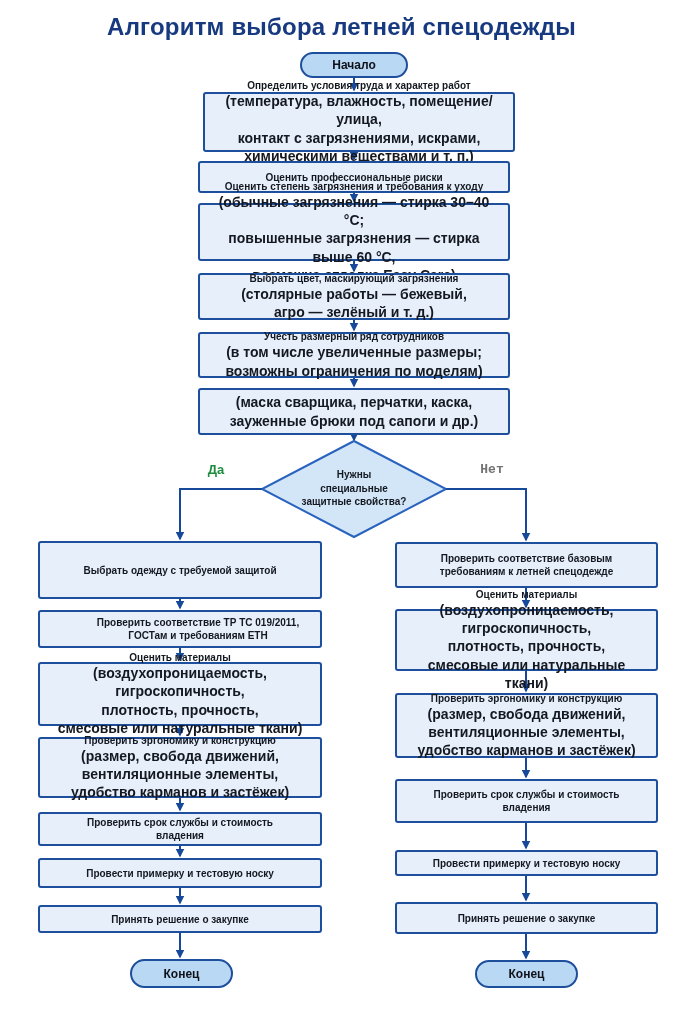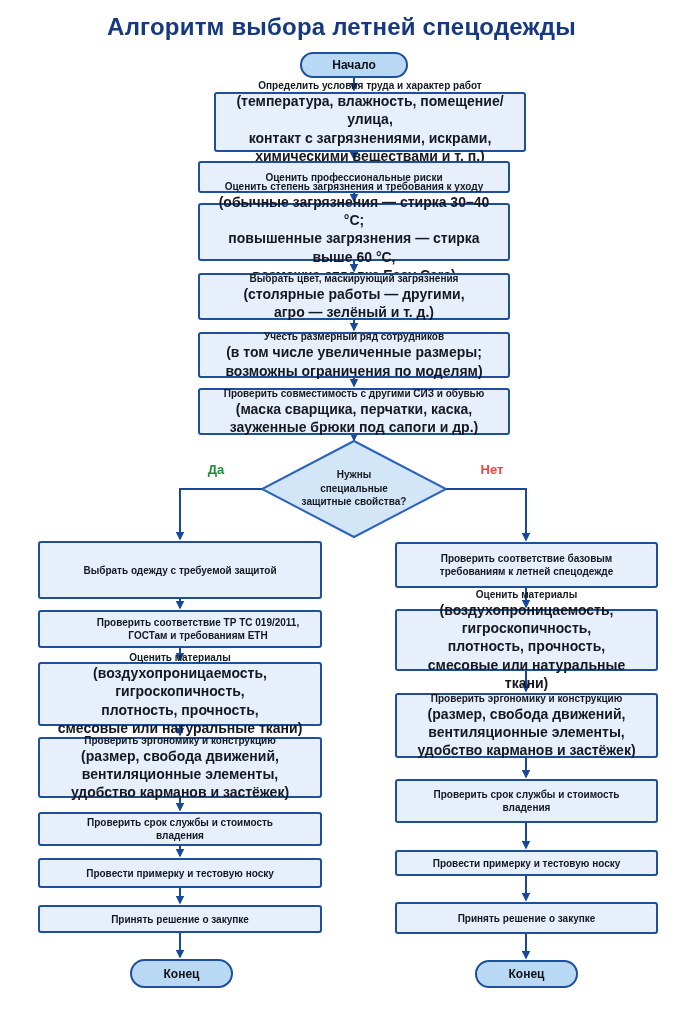--- a/index.html
+++ b/index.html
@@ -26,21 +26,21 @@
     display:flex; align-items:center; justify-content:center;
     font-size:12px; font-weight:700; color:#10121a;
   }
   .diamond-text {
     position:absolute; z-index:2; text-align:center;
     font-size:10px; font-weight:700; line-height:1.35;
     white-space:pre-line; color:#141820;
   }
   .branch-label { position:absolute; z-index:2; font-size:13px; font-weight:700; text-align:center; }
   .branch-label.yes { color:#1d8e3f; }
-  .branch-label.no  { color:#ef4444; }
+  .branch-label.no  { color:#737373;font-family:Liberation Mono, monospace; }
 </style>
 </head>
 <body>
 
 <div class="canvas">
 
   <div class="page-title">Алгоритм выбора летней спецодежды</div>
 
   <svg class="connectors" width="683" height="1024" viewBox="0 0 683 1024">
     <defs>
@@ -76,47 +76,46 @@
       <line x1="526" y1="671" x2="526" y2="691" marker-end="url(#ah)"></line>
       <line x1="526" y1="758" x2="526" y2="777" marker-end="url(#ah)"></line>
       <line x1="526" y1="823" x2="526" y2="848" marker-end="url(#ah)"></line>
       <line x1="526" y1="876" x2="526" y2="900" marker-end="url(#ah)"></line>
       <line x1="526" y1="934" x2="526" y2="958" marker-end="url(#ah)"></line>
     </g>
   </svg>
 
   <div class="terminal" style="left:300px; top:52px; width:108px; height:26px;">Начало</div>
 
-  <div class="box" style="left:214px; top:92px;  width:312px; height:60px;">
+  <div class="box" style="left:203px; top:92px;  width:312px; height:60px;">
     <div class="box-title">Определить условия труда и характер работ</div>
     <div class="box-detail">(температура, влажность, помещение/улица,
 контакт с загрязнениями, искрами,
 химическими веществами и т. п.)</div>
   </div>
   <div class="box" style="left:198px; top:161px; width:312px; height:32px;">
     <div class="box-title">Оценить профессиональные риски</div>
   </div>
   <div class="box" style="left:198px; top:203px; width:312px; height:58px;">
     <div class="box-title">Оценить степень загрязнения и требования к уходу</div>
     <div class="box-detail">(обычные загрязнения — стирка 30–40 °C;
 повышенные загрязнения — стирка выше 60 °C,
 возможна отделка Easy Care)</div>
   </div>
   <div class="box" style="left:198px; top:273px; width:312px; height:47px;">
     <div class="box-title">Выбрать цвет, маскирующий загрязнения</div>
-    <div class="box-detail">(столярные работы — другими,
+    <div class="box-detail">(столярные работы — бежевый,
 агро — зелёный и т. д.)</div>
   </div>
   <div class="box" style="left:198px; top:332px; width:312px; height:46px;align-items:center;">
     <div class="box-title">Учесть размерный ряд сотрудников</div>
     <div class="box-detail">(в том числе увеличенные размеры;
 возможны ограничения по моделям)</div>
   </div>
   <div class="box" style="left:198px; top:388px; width:312px; height:47px;">
-    <div class="box-title">Проверить совместимость с другими СИЗ и обувью</div>
     <div class="box-detail">(маска сварщика, перчатки, каска,
 зауженные брюки под сапоги и др.)</div>
   </div>
 
   <div class="diamond-text" style="left:254px; top:468px; width:200px;">Нужны
 специальные
 защитные свойства?</div>
   <div class="branch-label yes" style="left:186px; top:462px; width:60px;">Да</div>
   <div class="branch-label no" style="left:462px; top:462px; width:60px;">Нет</div>
 

